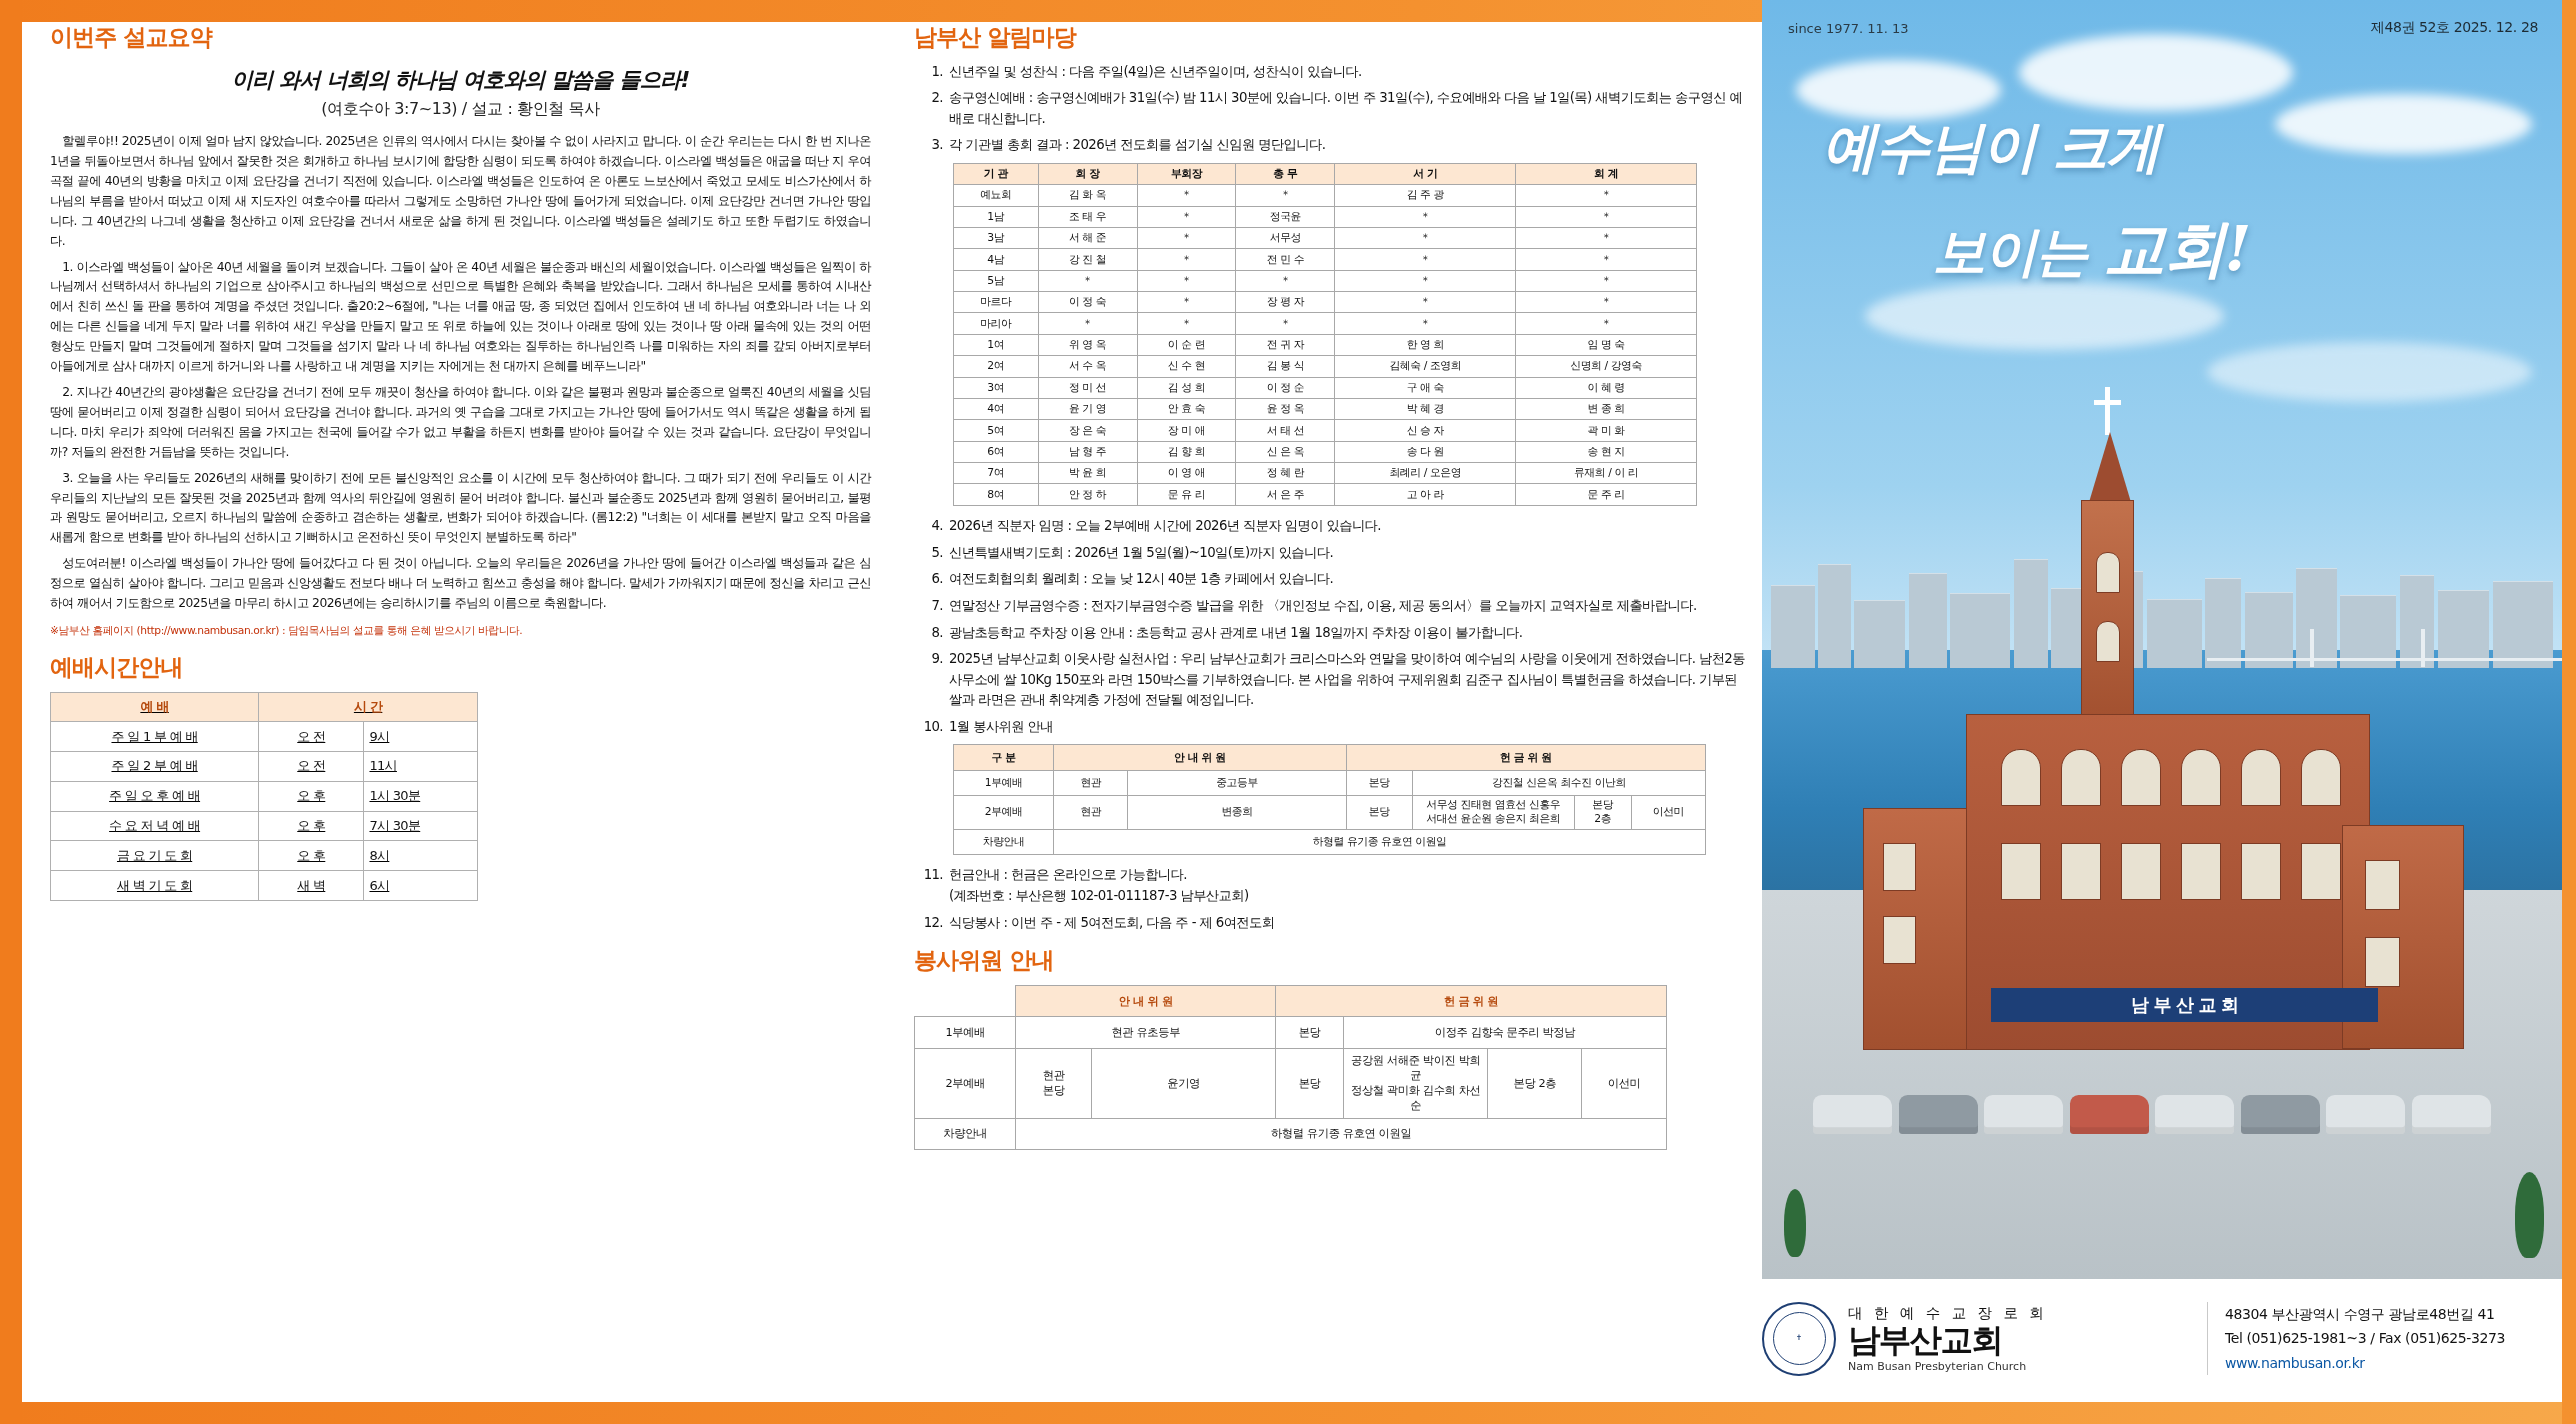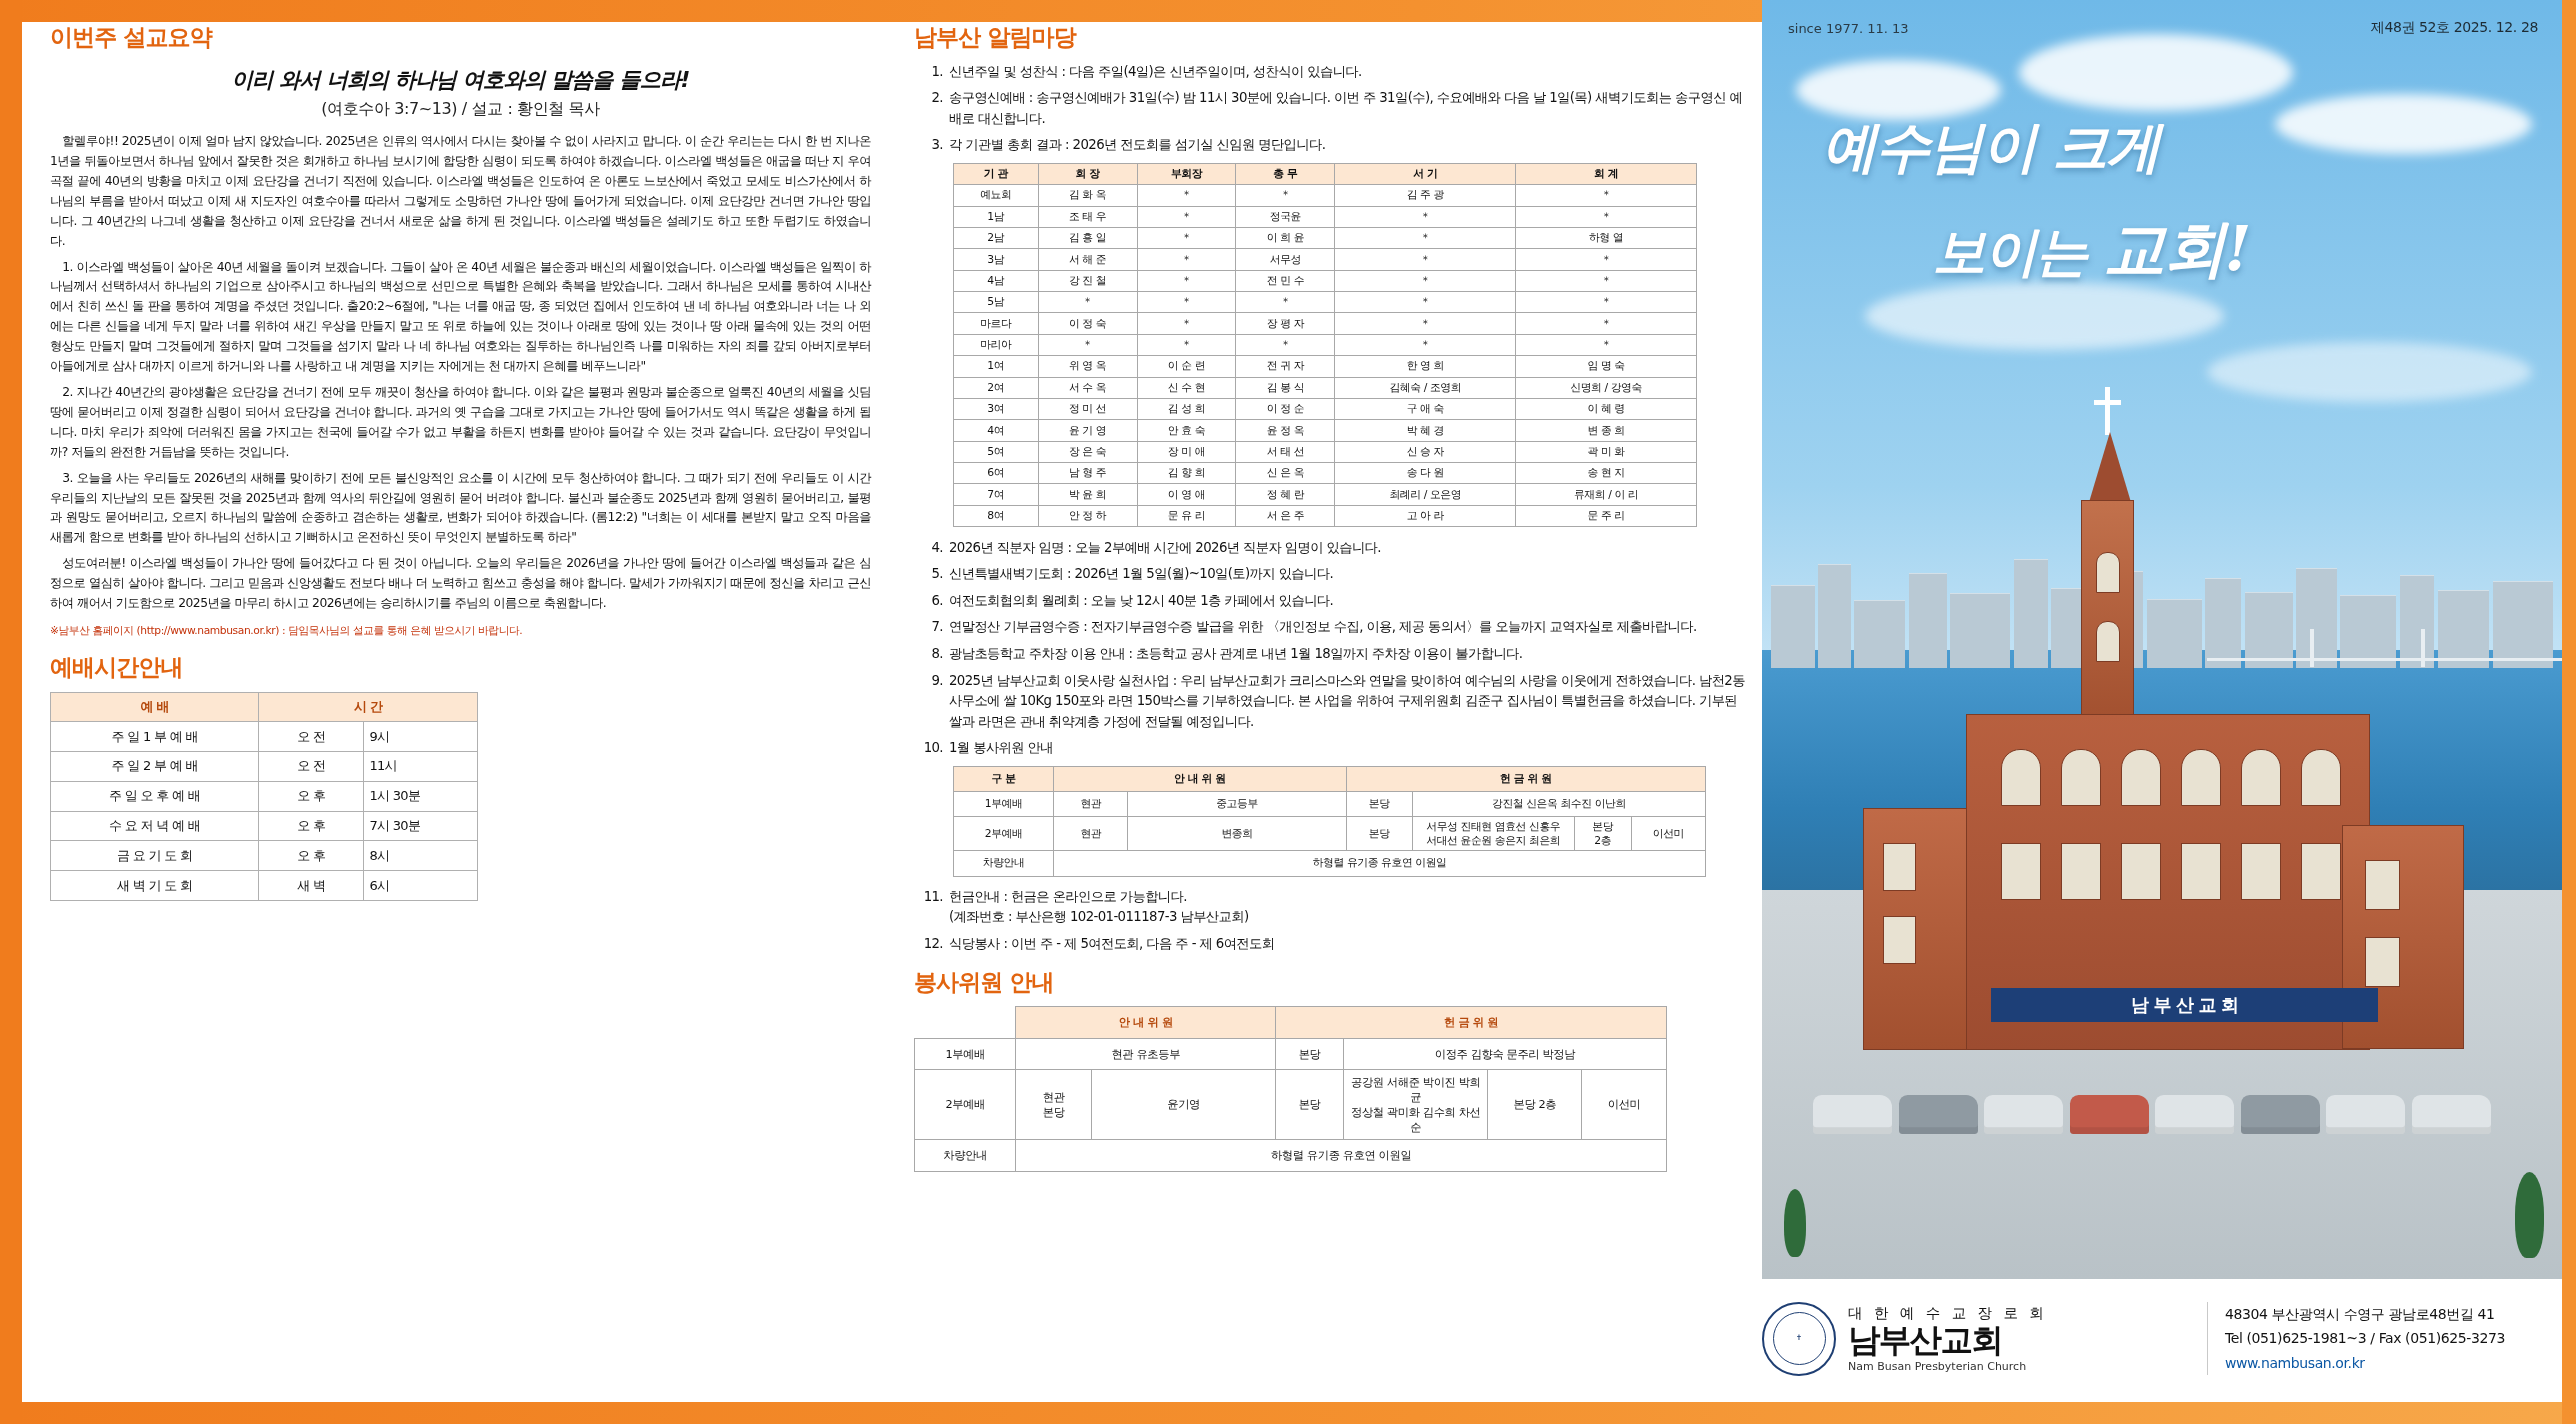--- a/index.html
+++ b/index.html
@@ -69,21 +69,21 @@
   .vol-tbl td.hd{background:#fde7d2;font-weight:bold;}
 
   .svc-tbl{width:753px;margin:6.8px 0 0 0;font-size:11.3px;}
   .svc-tbl td{
     border:0.9px solid #a8a8a8;text-align:center;padding:4.3px 3.4px;height:22px;
     letter-spacing:-0.4px;color:#111;
   }
   .svc-tbl td.hd{background:#fde7d2;font-weight:bold;color:#b5490c;}
 
   
-  .wt-wrap{display:flex;gap:19px;margin-top:6.8px;}
+  .wt-wrap{display:flex;gap:19px;margin-top:6.8px;text-decoration:underline;}
   .wt{font-size:13px;border-collapse:collapse;}
   .wt td{border:0.9px solid #b0b0b0;padding:3.4px 5.1px;height:22px;letter-spacing:-0.7px;color:#111;}
   .wt td.hd{background:#fde7d2;font-weight:bold;text-align:center;color:#b5490c;}
   .wt td.c{text-align:center;}
   .wt-a{width:428px;}
   .wt-b{width:370px;}
   .wt-a td.n{width:197px;text-align:center;}
   .wt-b td.n{width:180px;text-align:center;}
   .wt-b td.t{width:171px;text-align:center;}
 
@@ -253,28 +253,20 @@
           </tr>
         <tr>
             <td>1남</td>
             <td>조 태 우</td>
             <td>＊</td>
             <td>정국윤</td>
             <td>＊</td>
             <td>＊</td>
           </tr>
         <tr>
-            <td>2남</td>
-            <td>김 흥 일</td>
-            <td>＊</td>
-            <td>이 희 윤</td>
-            <td>＊</td>
-            <td>하형 열</td>
-          </tr>
-        <tr>
             <td>3남</td>
             <td>서 해 준</td>
             <td>＊</td>
             <td>서무성</td>
             <td>＊</td>
             <td>＊</td>
           </tr>
         <tr>
             <td>4남</td>
             <td>강 진 철</td>

